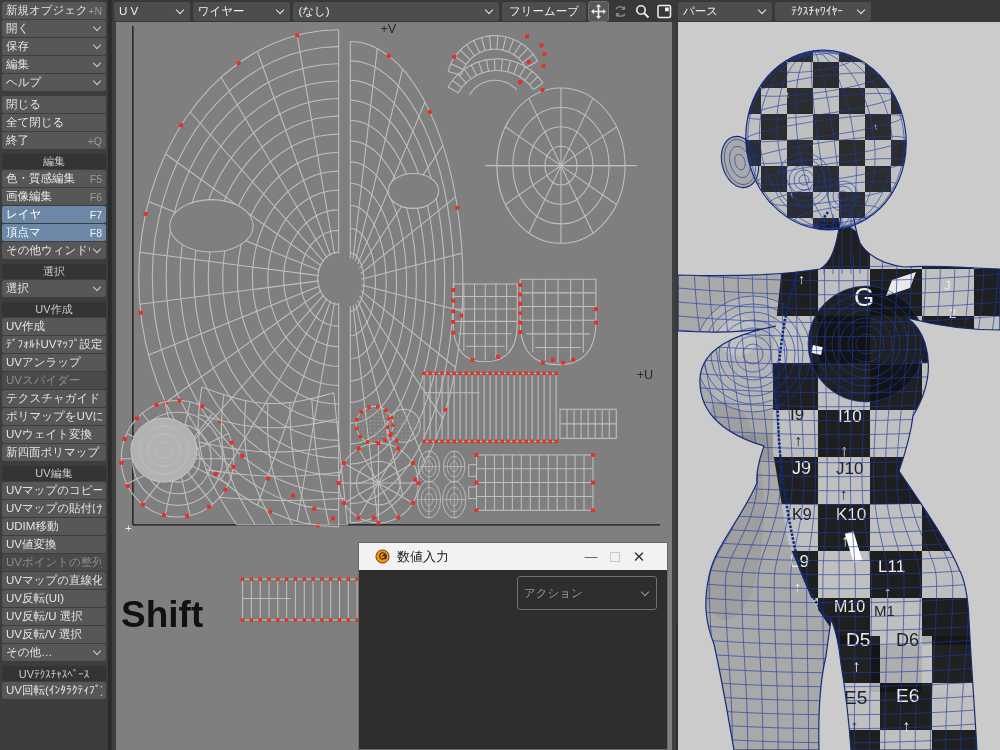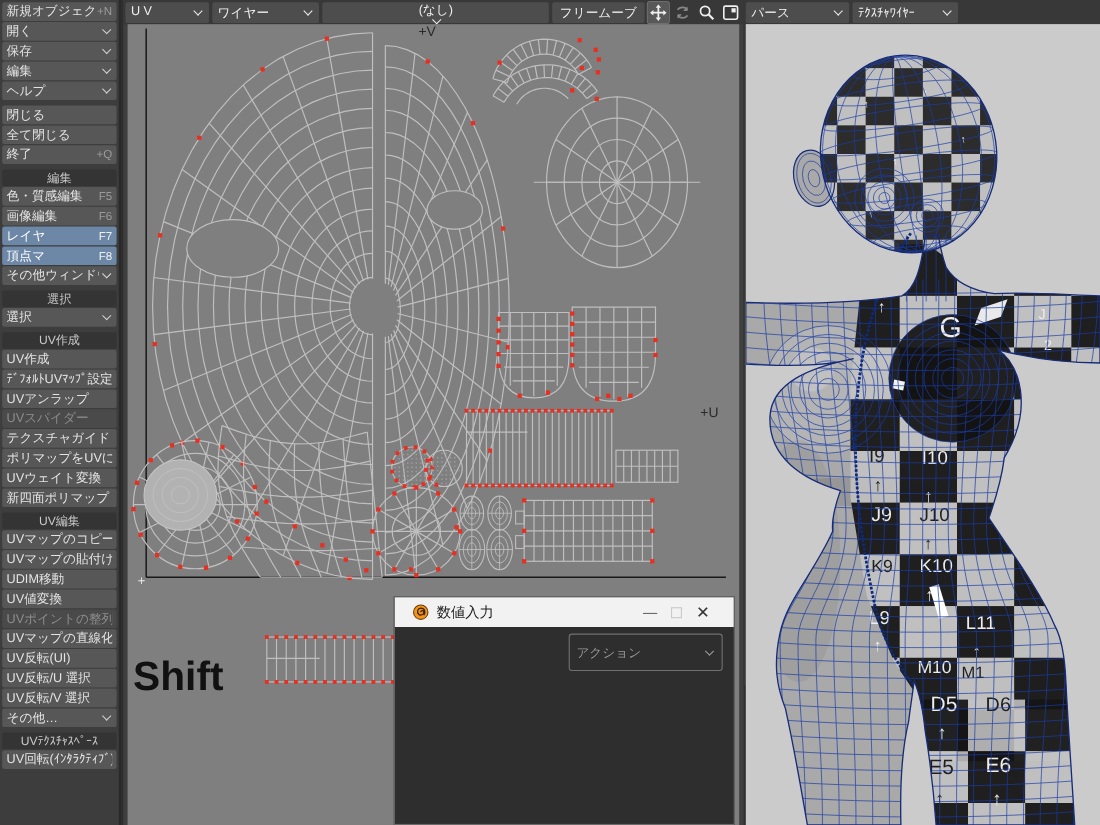--- a/index.html
+++ b/index.html
@@ -195,21 +195,21 @@
   <div id="uv-panel">
     <div class="tbar" id="uv-tbar">
         <div class="dd" style="width: 82px;">
           <span class="lb">U V</span>
           <span class="chev"></span>
         </div>
         <div class="dd" style="width: 106px;">
           <span class="lb">ワイヤー</span>
           <span class="chev"></span>
         </div>
-        <div class="dd" style="width: 224px; flex-direction: column;">
+        <div class="dd" style="width: 224px;">
           <span class="lb">(なし)</span>
           <span class="chev"></span>
         </div>
         <div class="tbtn">フリームーブ</div>
         <div class="ticon act">
           <svg width="19" height="19" viewBox="0 0 19 19">
             <path d="M9.5 2l2.5 3h-5zM9.5 17l2.5-3h-5zM2 9.5l3-2.5v5zM17 9.5l-3-2.5v5zM8.7 5h1.6v9h-1.6zM5 8.7h9v1.6h-9z" fill="#efefef"></path>
           </svg>
         </div>
         <div class="ticon">
@@ -786,21 +786,21 @@
       <div id="shift-overlay">Shift</div>
     </div>
   </div>
 
   <div id="view-panel">
     <div class="tbar" id="view-tbar">
         <div class="dd" style="width: 94px;">
           <span class="lb">パース</span>
           <span class="chev"></span>
         </div>
-        <div class="dd" style="width: 96px;">
+        <div class="dd" style="width: 96px; text-align: center;">
           <span class="lb">ﾃｸｽﾁｬﾜｲﾔｰ</span>
           <span class="chev"></span>
         </div>
       </div>
     <div id="viewport">
       <svg id="model-svg" width="322" height="728" viewBox="0 0 322 728">
           <defs>
             <clipPath id="clipBody">
               <path d="M163,193 C159,224 154,240 142,247 C110,252 60,255 0,253 L0,309 C55,312 80,309 98,304 C58,312 24,326 22,356 C20,394 52,414 86,424 C80,441 78,452 79,461 C62,499 37,524 31,554 C25,582 28,602 36,622 C46,668 51,700 56,728 L141,728 C140,690 142,659 148,634 C150,618 152,606 153,597 C157,606 161,622 163,642 C168,672 171,700 173,728 L299,728 C296,678 293,638 291,598 C290,574 287,558 281,547 C269,518 241,479 221,449 C228,429 233,410 235,394 C250,369 254,344 247,321 C243,309 237,301 229,296 C260,304 290,308 322,308 L322,247 C290,246 255,243 226,245 C205,242 190,234 182,221 C178,209 176,199 175,191 Z"></path>
               <ellipse cx="148" cy="118" rx="80" ry="90" transform="rotate(-8 148 118)"></ellipse>

